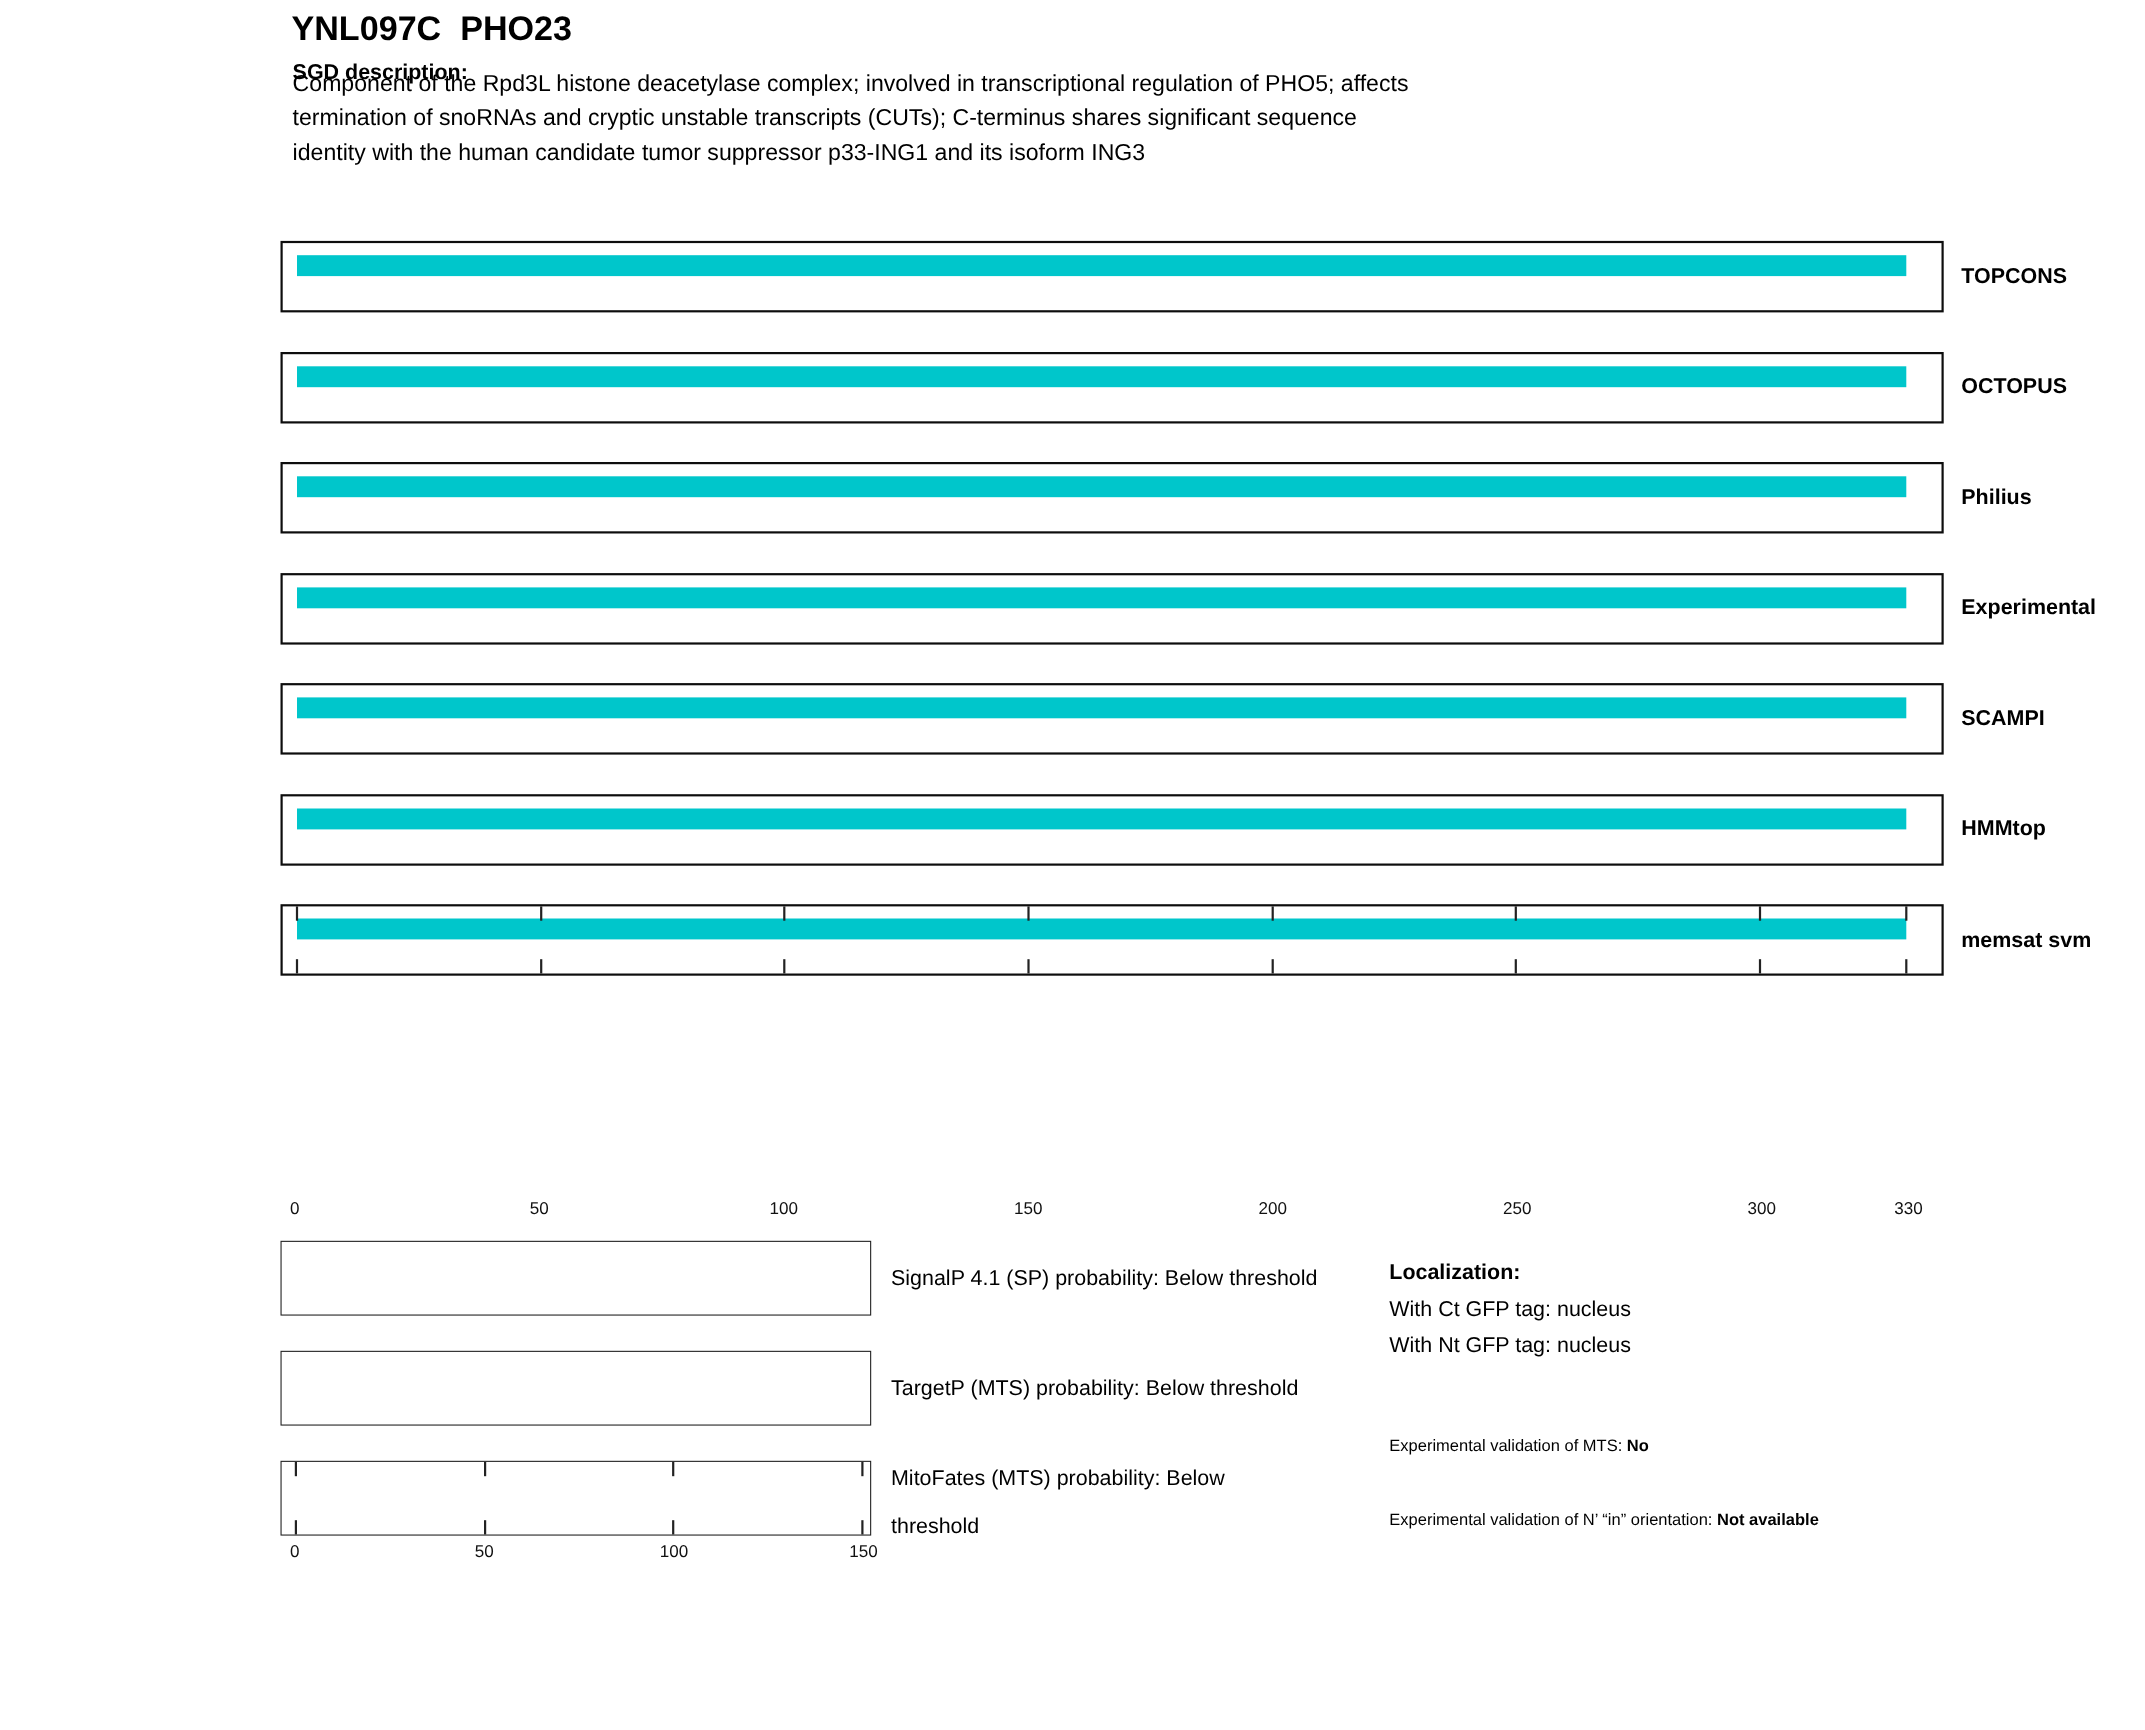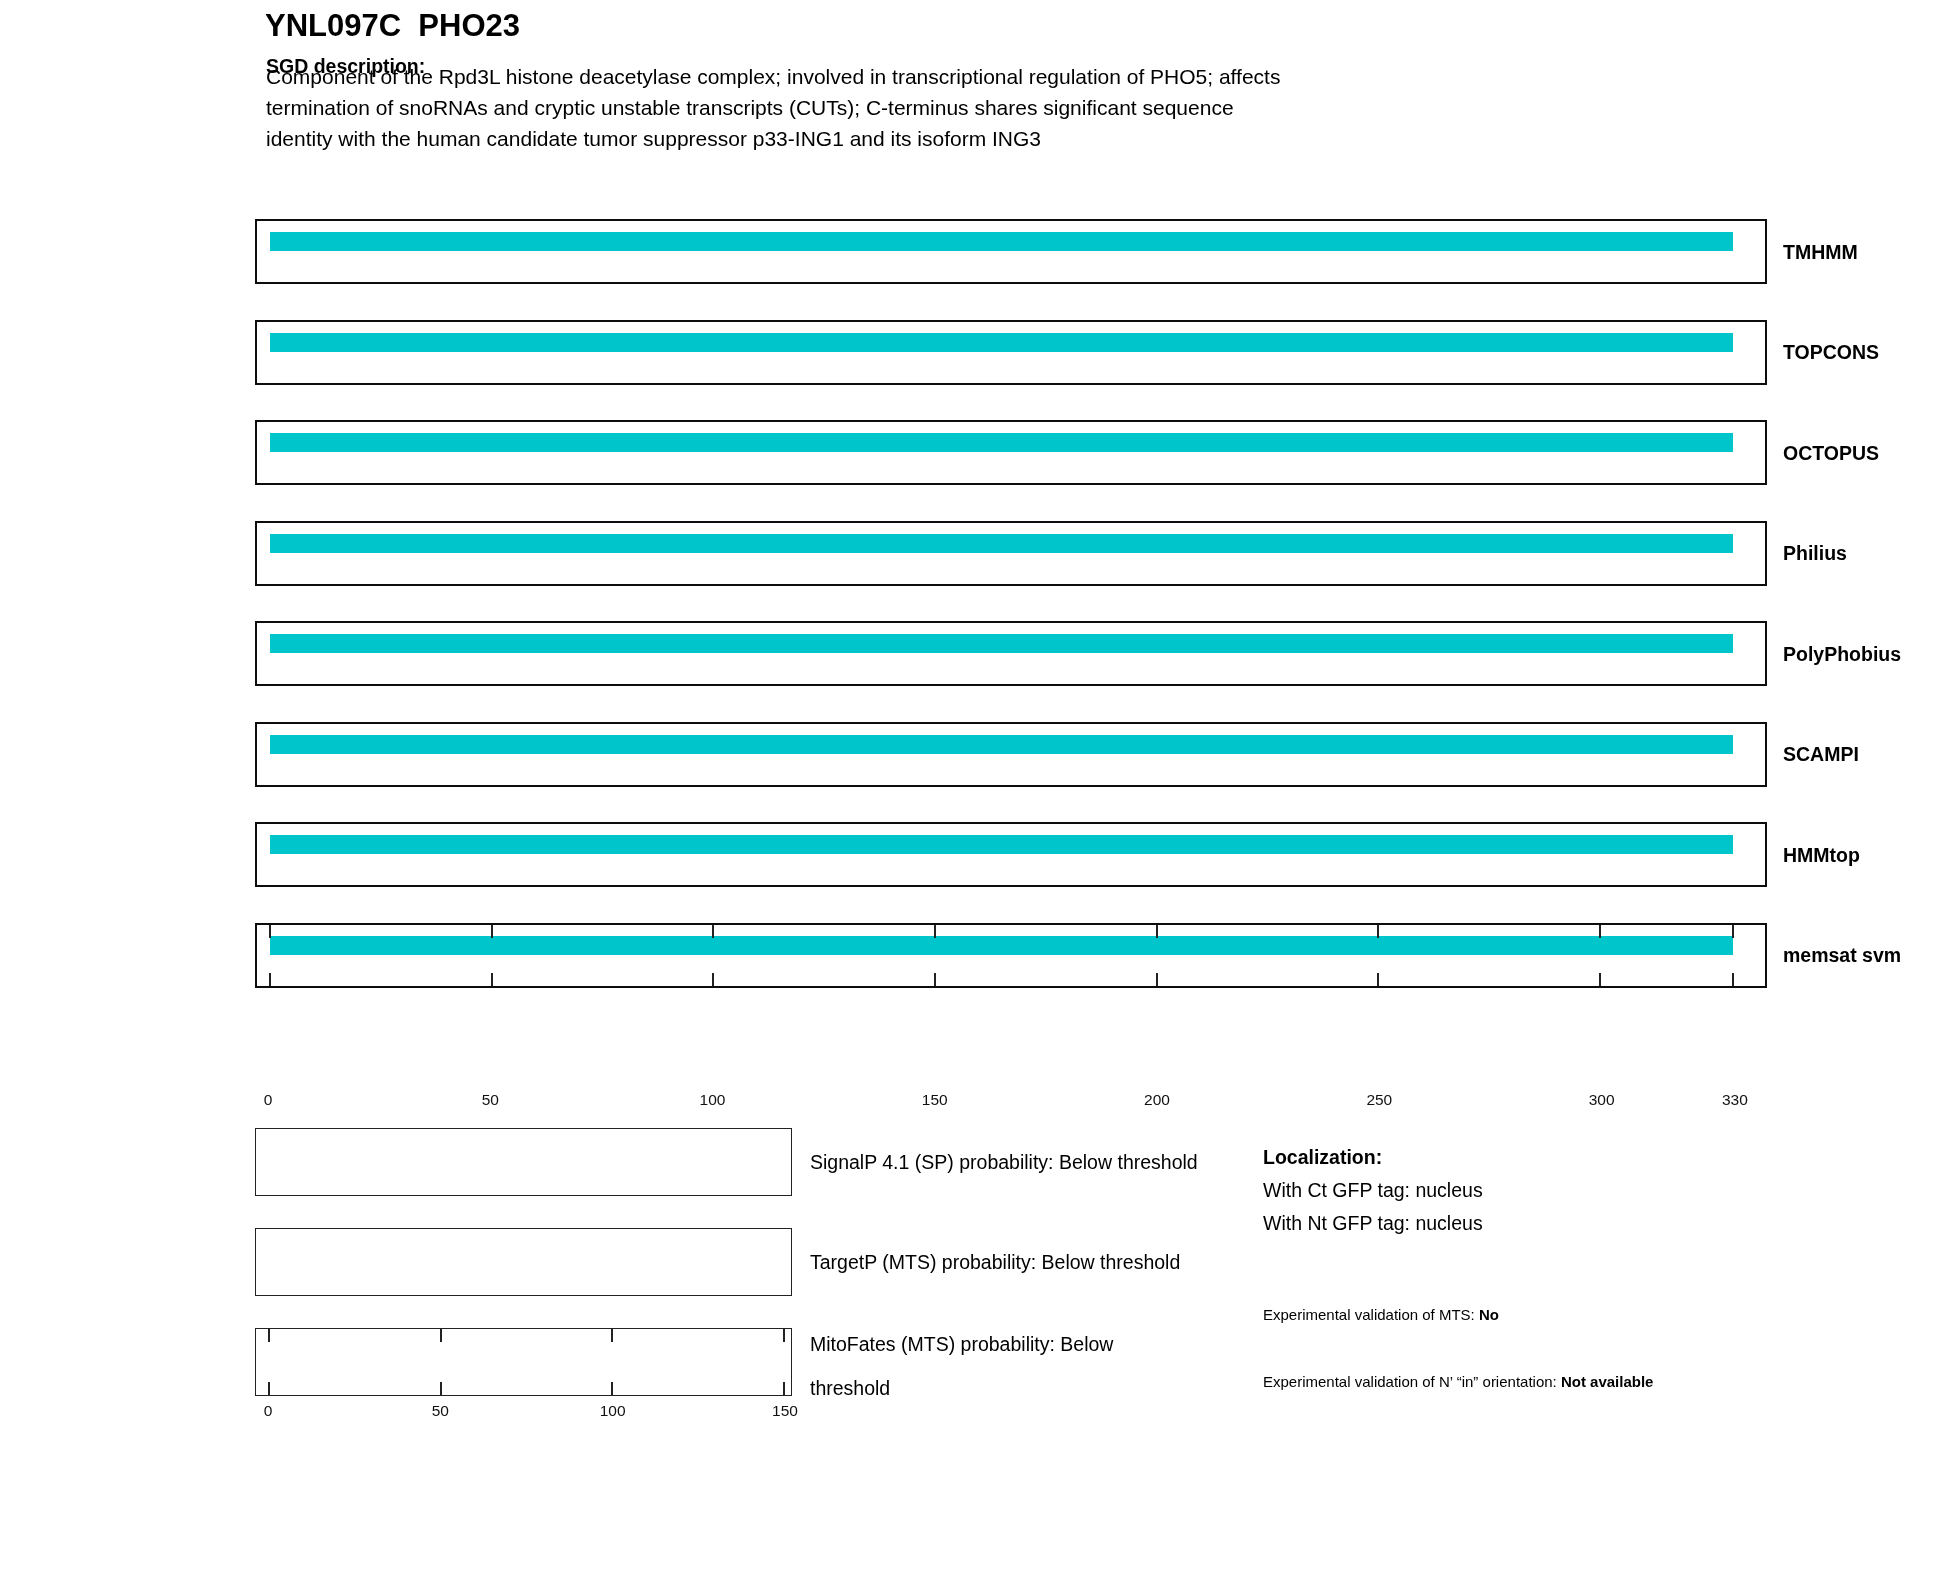--- a/index.html
+++ b/index.html
@@ -62,45 +62,39 @@
   <div class="sgd-text">Component of the Rpd3L histone deacetylase complex; involved in transcriptional regulation of PHO5; affects
 termination of snoRNAs and cryptic unstable transcripts (CUTs); C-terminus shares significant sequence
 identity with the human candidate tumor suppressor p33-ING1 and its isoform ING3</div>
 
 
   <div id="tracks" class="tracks">
       <div class="track-row">
         <div class="track-box">
           <div class="seg-bar" style="left: 0.86%; width: 97.02%; background: var(--c-soluble);"></div>
         </div>
-        <div class="track-label">TMHMM</div>
-      </div>
-      <div class="track-row">
-        <div class="track-box">
-          <div class="seg-bar" style="left: 0.86%; width: 97.02%; background: var(--c-soluble);"></div>
-        </div>
         <div class="track-label">TOPCONS</div>
       </div>
       <div class="track-row">
         <div class="track-box">
           <div class="seg-bar" style="left: 0.86%; width: 97.02%; background: var(--c-soluble);"></div>
         </div>
         <div class="track-label">OCTOPUS</div>
       </div>
       <div class="track-row">
         <div class="track-box">
           <div class="seg-bar" style="left: 0.86%; width: 97.02%; background: var(--c-soluble);"></div>
         </div>
         <div class="track-label">Philius</div>
       </div>
       <div class="track-row">
         <div class="track-box">
           <div class="seg-bar" style="left: 0.86%; width: 97.02%; background: var(--c-soluble);"></div>
         </div>
-        <div class="track-label">PolyPhobius</div>
+        <div class="track-label">Experimental</div>
       </div>
       <div class="track-row">
         <div class="track-box">
           <div class="seg-bar" style="left: 0.86%; width: 97.02%; background: var(--c-soluble);"></div>
         </div>
         <div class="track-label">SCAMPI</div>
       </div>
       <div class="track-row">
         <div class="track-box">
           <div class="seg-bar" style="left: 0.86%; width: 97.02%; background: var(--c-soluble);"></div>

